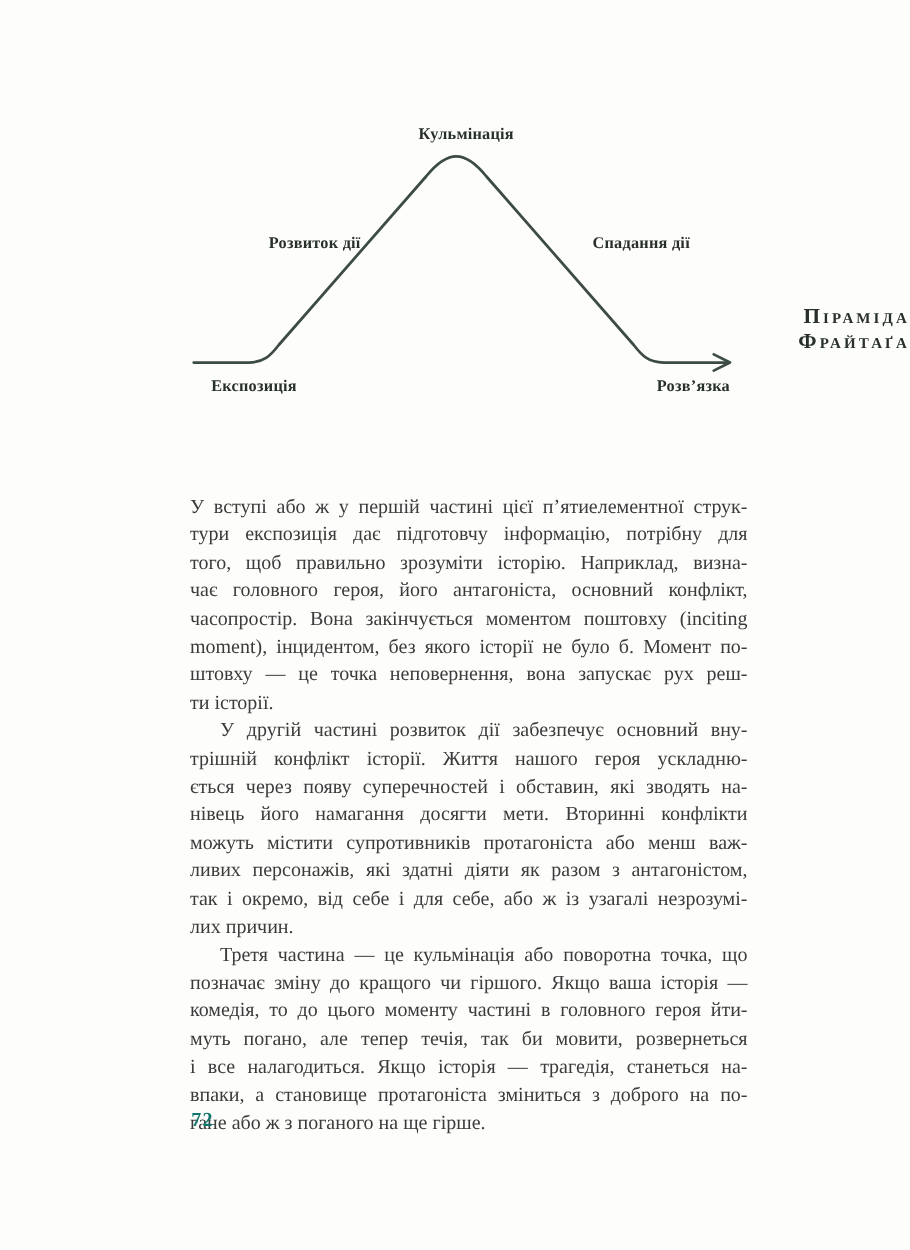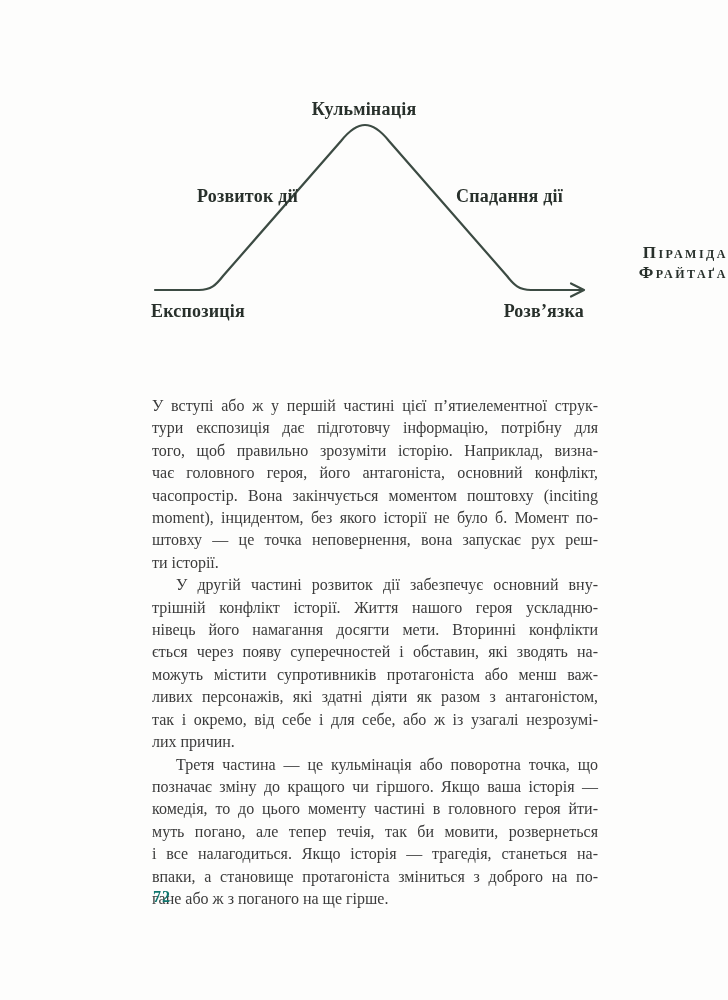--- a/index.html
+++ b/index.html
@@ -12,24 +12,25 @@
     overflow: hidden;
   }
   .page { position: absolute; inset: 0; }
 
   
   .diagram { position: absolute; left: 0; top: 0; width: 728px; height: 340px; }
   .diagram svg { position: absolute; left: 0; top: 0; }
   .dlabel {
     position: absolute;
     font-weight: bold;
-    font-size: 18px;
+    font-size: 13px;
     color: #28302b;
     letter-spacing: 0.2px;
     white-space: nowrap;
+    margin-left: 18px;
   }
   .dlabel.center-x { left: 0; right: 0; text-align: center; }
   .label-climax    { top: 99px; }
   .label-rising    { left: 197px; top: 186px; }
   .label-falling   { left: 456px; top: 186px; }
   .label-exposition{ left: 151px; top: 301px; }
   .label-resolution{ right: 144px; top: 301px; text-align: center; }
   .center-title {
     position: absolute; left: 0; right: 0; top: 243px;
     text-align: right;
@@ -106,22 +107,22 @@
         <div class="tline">того, щоб правильно зрозуміти історію. Наприклад, визна-</div>
         <div class="tline">чає головного героя, його антагоніста, основний конфлікт,</div>
         <div class="tline">часопростір. Вона закінчується моментом поштовху (inciting</div>
         <div class="tline">moment), інцидентом, без якого історії не було б. Момент по-</div>
         <div class="tline">штовху — це точка неповернення, вона запускає рух реш-</div>
         <div class="tline last">ти історії.</div>
       </div>
     <div class="para indent">
         <div class="tline">У другій частині розвиток дії забезпечує основний вну-</div>
         <div class="tline">трішній конфлікт історії. Життя нашого героя ускладню-</div>
+        <div class="tline">ється через появу суперечностей і обставин, які зводять на-</div>
         <div class="tline">нівець його намагання досягти мети. Вторинні конфлікти</div>
-        <div class="tline">ється через появу суперечностей і обставин, які зводять на-</div>
         <div class="tline">можуть містити супротивників протагоніста або менш важ-</div>
         <div class="tline">ливих персонажів, які здатні діяти як разом з антагоністом,</div>
         <div class="tline">так і окремо, від себе і для себе, або ж із узагалі незрозумі-</div>
         <div class="tline last">лих причин.</div>
       </div>
     <div class="para indent">
         <div class="tline">Третя частина — це кульмінація або поворотна точка, що</div>
         <div class="tline">позначає зміну до кращого чи гіршого. Якщо ваша історія —</div>
         <div class="tline">комедія, то до цього моменту частині в головного героя йти-</div>
         <div class="tline">муть погано, але тепер течія, так би мовити, розвернеться</div>

